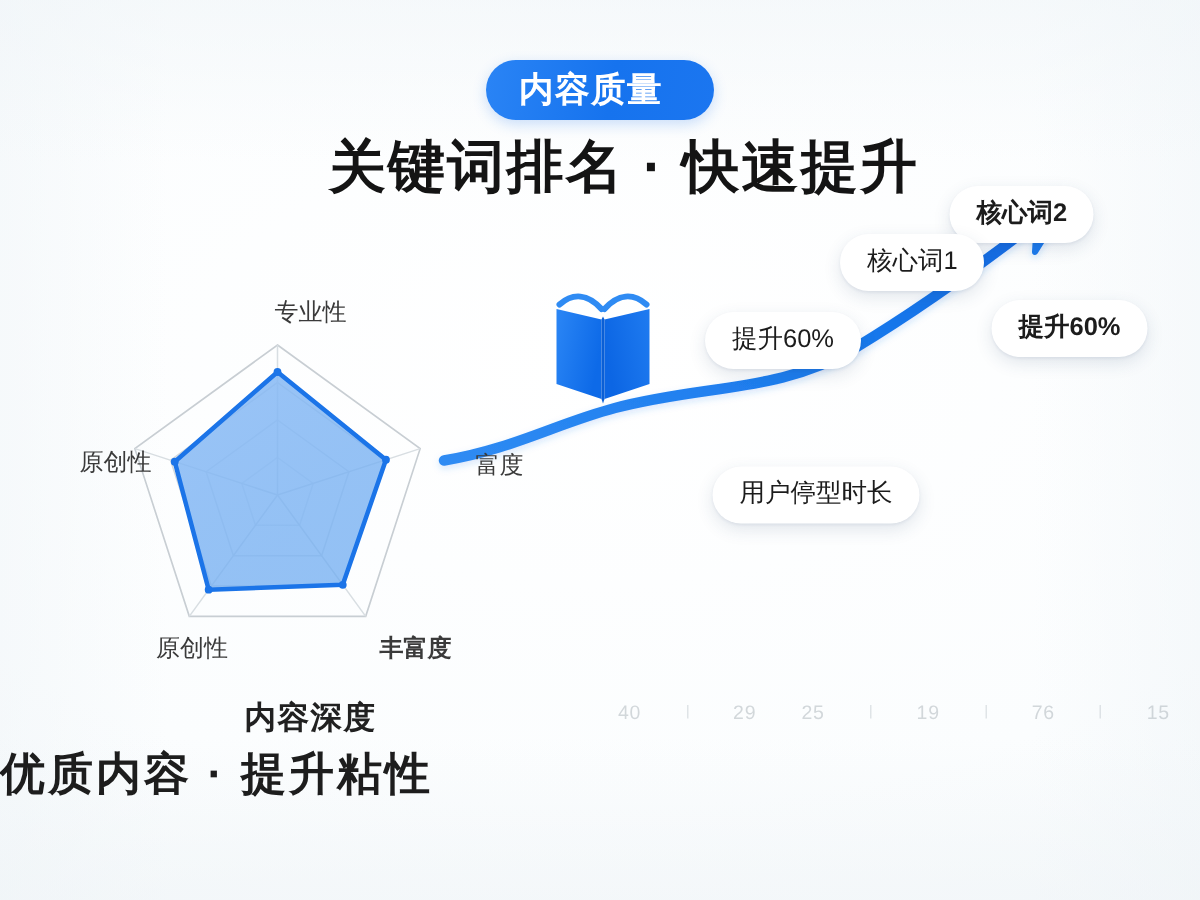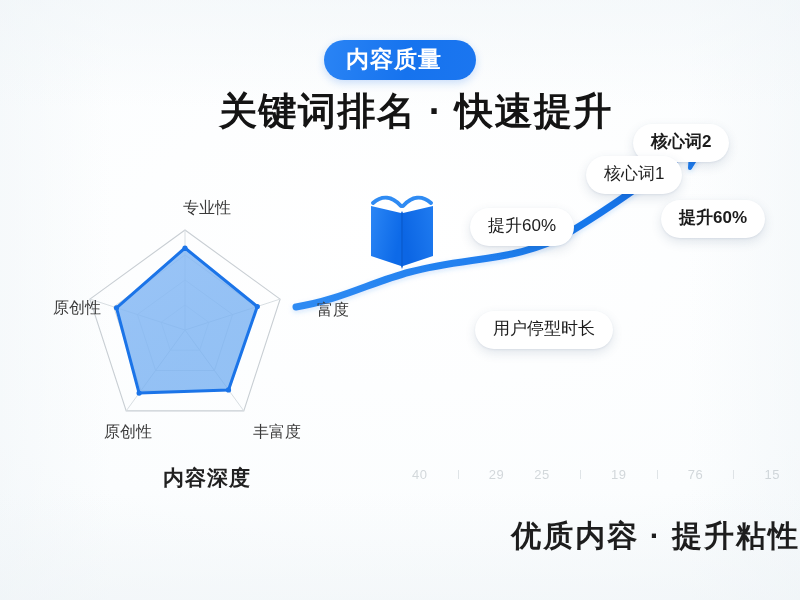--- a/index.html
+++ b/index.html
@@ -82,22 +82,22 @@
     font-weight: bold;
     color: #141414;
     letter-spacing: 1.5px;
     z-index: 5;
     text-shadow: 0 1px 0 rgba(255,255,255,.6);
     margin-left: 32px;
   }
   .footline {
     position: absolute;
     left: 0; right: 0;
-    top: 516px;
-    text-align: right;
+    top: 496px;
+    text-align: left;
     font-size: 30px;
     font-weight: bold;
     color: #1d1d1d;
     letter-spacing: 2px;
     z-index: 5;
   }
 
   
   #radar-svg {
     position: absolute;
@@ -229,21 +229,21 @@
         <circle cx="72.3" cy="-23.5" r="2.6"></circle>
         <circle cx="43.5" cy="59.9" r="2.6"></circle>
         <circle cx="-45.9" cy="63.1" r="2.6"></circle>
         <circle cx="-68.5" cy="-22.2" r="2.6"></circle>
       </g>
     </g>
   </svg>
 
   <div class="radar-label" style="left:183px; top:198px;">专业性</div>
   <div class="radar-label" style="left:317px; top:300px;">富度</div>
-  <div class="radar-label" style="left:253px; top:422px;">丰富度</div>
+  <div class="radar-label" style="left:253px; top:422px;font-weight:bold;">丰富度</div>
   <div class="radar-label" style="left:104px; top:422px;">原创性</div>
   <div class="radar-label" style="left:53px; top:298px;">原创性</div>
 
   <div class="radar-caption">内容深度</div>
 
   <svg id="book-icon" width="68" height="88" viewBox="0 0 68 88">
     <defs>
       <linearGradient id="bkL" x1="0" y1="0" x2="1" y2="0.4">
         <stop offset="0%" stop-color="#2b86f5"></stop>
         <stop offset="100%" stop-color="#0d6ae8"></stop>
@@ -265,21 +265,21 @@
   </svg>
 
   <div class="badge-wrap">
     <span class="badge-blue">内容质量</span>
   </div>
 
   <div class="headline">关键词排名 · 快速提升</div>
   <div class="footline">优质内容 · 提升粘性</div>
 
   <div class="pill bold" style="left:633px; top:104px;margin-top:20px;">核心词2</div>
-  <div class="pill" style="left:586px; top:156px;">核心词1</div>
+  <div class="pill" style="left:560px; top:156px;">核心词1</div>
   <div class="pill" style="left:470px; top:208px;">提升60%</div>
   <div class="pill bold" style="left:661px; top:200px;">提升60%</div>
   <div class="pill" style="left:475px; top:311px;">用户停型时长</div>
 
   <div id="axis">
     <span class="ax-num">40</span>
     <span class="ax-tick"></span>
     <span class="ax-num">29</span>
     <span class="ax-num">25</span>
     <span class="ax-tick"></span>

